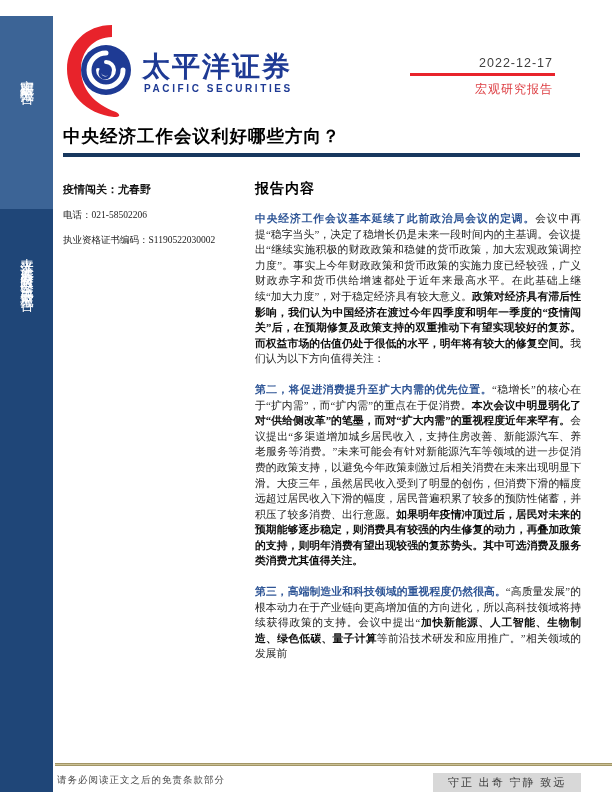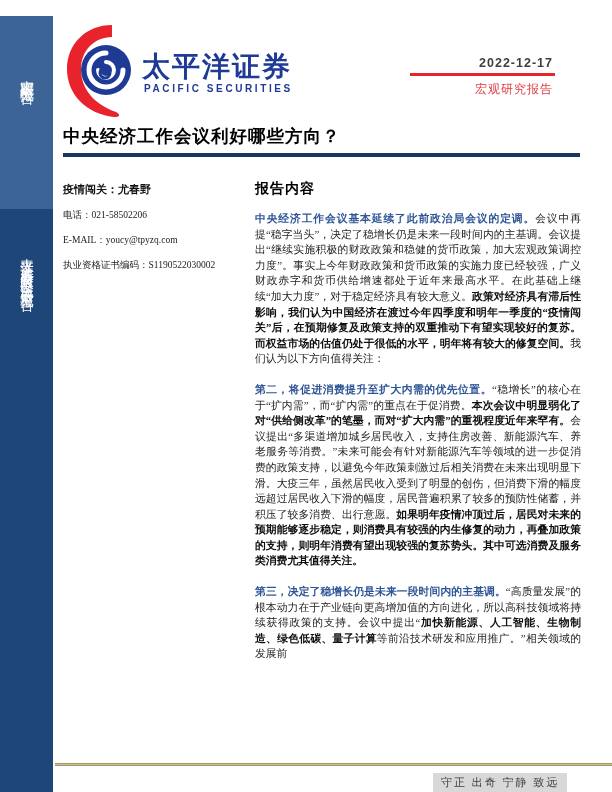--- a/index.html
+++ b/index.html
@@ -35,21 +35,21 @@
     font-size:28px; color:#1e3a94; letter-spacing:2px; white-space:nowrap;
   }
   .logo-text-en {
     position:absolute; left:144px; top:67px;
     font-family:"Liberation Sans", sans-serif; font-weight:bold;
     font-size:10px; color:#1e3a94; letter-spacing:2.6px; white-space:nowrap;
   }
   .header-right { position:absolute; left:410px; top:40px; width:145px; text-align:right; }
   .header-date {
     font-family:"Liberation Sans", sans-serif; font-size:12.5px; color:#3f3f3f;
-    letter-spacing:1px; padding-right:2px;font-weight:bold;
+    letter-spacing:1px; padding-right:2px;
   }
   .header-redline { margin-top:3px; height:3px; background:#e8232b; }
   .header-category {
     margin-top:5px; font-size:12px; color:#dd3c41; letter-spacing:1px; padding-right:2px;
     font-family:"Liberation Sans", sans-serif;
   }
 
   
   .report-title {
     position:absolute; left:63px; top:108px; width:520px; margin:0;
@@ -80,21 +80,21 @@
   .footer-line {
     position:absolute; left:55px; top:747px; width:557px; height:3px;
     background:linear-gradient(#8e8050, #cbc194, #8e8050);
   }
   .footer-left {
     position:absolute; left:57px; top:758px;
     font-size:9.5px; color:#4a4a4a; letter-spacing:1px;
   }
   .footer-right {
     position:absolute; left:433px; top:757px;
-    background:#d8d8d8; padding:2px 8px;
+    background:#d8d8d8; padding:2px 15px;
     font-size:11px; color:#3c3c3c; letter-spacing:2px; white-space:nowrap;
   }
 </style>
 </head>
 <body>
 
 <div class="page">
 
   <aside class="sidebar">
     <div class="sidebar-top">
@@ -128,29 +128,29 @@
     <div class="header-redline"></div>
     <div class="header-category">宏观研究报告</div>
   </div>
 
   <h1 class="report-title">中央经济工作会议利好哪些方向？</h1>
   <div class="title-rule"></div>
 
   <div class="analyst-col">
     <p class="analyst-name">疫情闯关：尤春野</p>
     <p class="analyst-line">电话：021-58502206</p>
-    <p class="analyst-line">E-MAIL：youcy@tpyzq.com</p>
     <p class="analyst-line">执业资格证书编码：S1190522030002</p>
   </div>
 
   <div class="content-col">
     <h2 class="content-heading">报告内容</h2>
     <div>
         <p class="para"><span class="seg lead">中央经济工作会议基本延续了此前政治局会议的定调。</span><span class="seg regular">会议中再提“稳字当头”，决定了稳增长仍是未来一段时间内的主基调。会议提出“继续实施积极的财政政策和稳健的货币政策，加大宏观政策调控力度”。事实上今年财政政策和货币政策的实施力度已经较强，广义财政赤字和货币供给增速都处于近年来最高水平。在此基础上继续“加大力度”，对于稳定经济具有较大意义。</span><span class="seg bold">政策对经济具有滞后性影响，我们认为中国经济在渡过今年四季度和明年一季度的“疫情闯关”后，在预期修复及政策支持的双重推动下有望实现较好的复苏。而权益市场的估值仍处于很低的水平，明年将有较大的修复空间。</span><span class="seg regular">我们认为以下方向值得关注：</span></p>
         <p class="para"><span class="seg lead">第二，将促进消费提升至扩大内需的优先位置。</span><span class="seg regular">“稳增长”的核心在于“扩内需”，而“扩内需”的重点在于促消费。</span><span class="seg bold">本次会议中明显弱化了对“供给侧改革”的笔墨，而对“扩大内需”的重视程度近年来罕有。</span><span class="seg regular">会议提出“多渠道增加城乡居民收入，支持住房改善、新能源汽车、养老服务等消费。”未来可能会有针对新能源汽车等领域的进一步促消费的政策支持，以避免今年政策刺激过后相关消费在未来出现明显下滑。大疫三年，虽然居民收入受到了明显的创伤，但消费下滑的幅度远超过居民收入下滑的幅度，居民普遍积累了较多的预防性储蓄，并积压了较多消费、出行意愿。</span><span class="seg bold">如果明年疫情冲顶过后，居民对未来的预期能够逐步稳定，则消费具有较强的内生修复的动力，再叠加政策的支持，则明年消费有望出现较强的复苏势头。其中可选消费及服务类消费尤其值得关注。</span></p>
-        <p class="para"><span class="seg lead">第三，决定了稳增长仍是未来一段时间内的主基调。</span><span class="seg regular">“高质量发展”的根本动力在于产业链向更高增加值的方向进化，所以高科技领域将持续获得政策的支持。会议中提出“</span><span class="seg bold">加快新能源、人工智能、生物制造、绿色低碳、量子计算</span><span class="seg regular">等前沿技术研发和应用推广。”相关领域的发展前</span></p>
+        <p class="para"><span class="seg lead">第三，高端制造业和科技领域的重视程度仍然很高。</span><span class="seg regular">“高质量发展”的根本动力在于产业链向更高增加值的方向进化，所以高科技领域将持续获得政策的支持。会议中提出“</span><span class="seg bold">加快新能源、人工智能、生物制造、绿色低碳、量子计算</span><span class="seg regular">等前沿技术研发和应用推广。”相关领域的发展前</span></p>
       </div>
   </div>
 
   <div class="footer-line"></div>
+  <div class="footer-left">请务必阅读正文之后的免责条款部分</div>
   <div class="footer-right">守正 出奇 宁静 致远</div>
 
 </div>
 
 </body></html>

